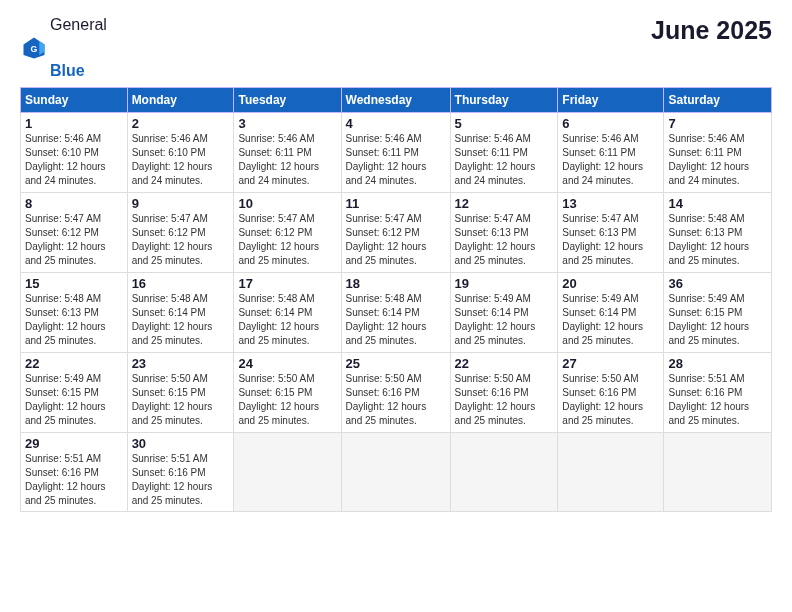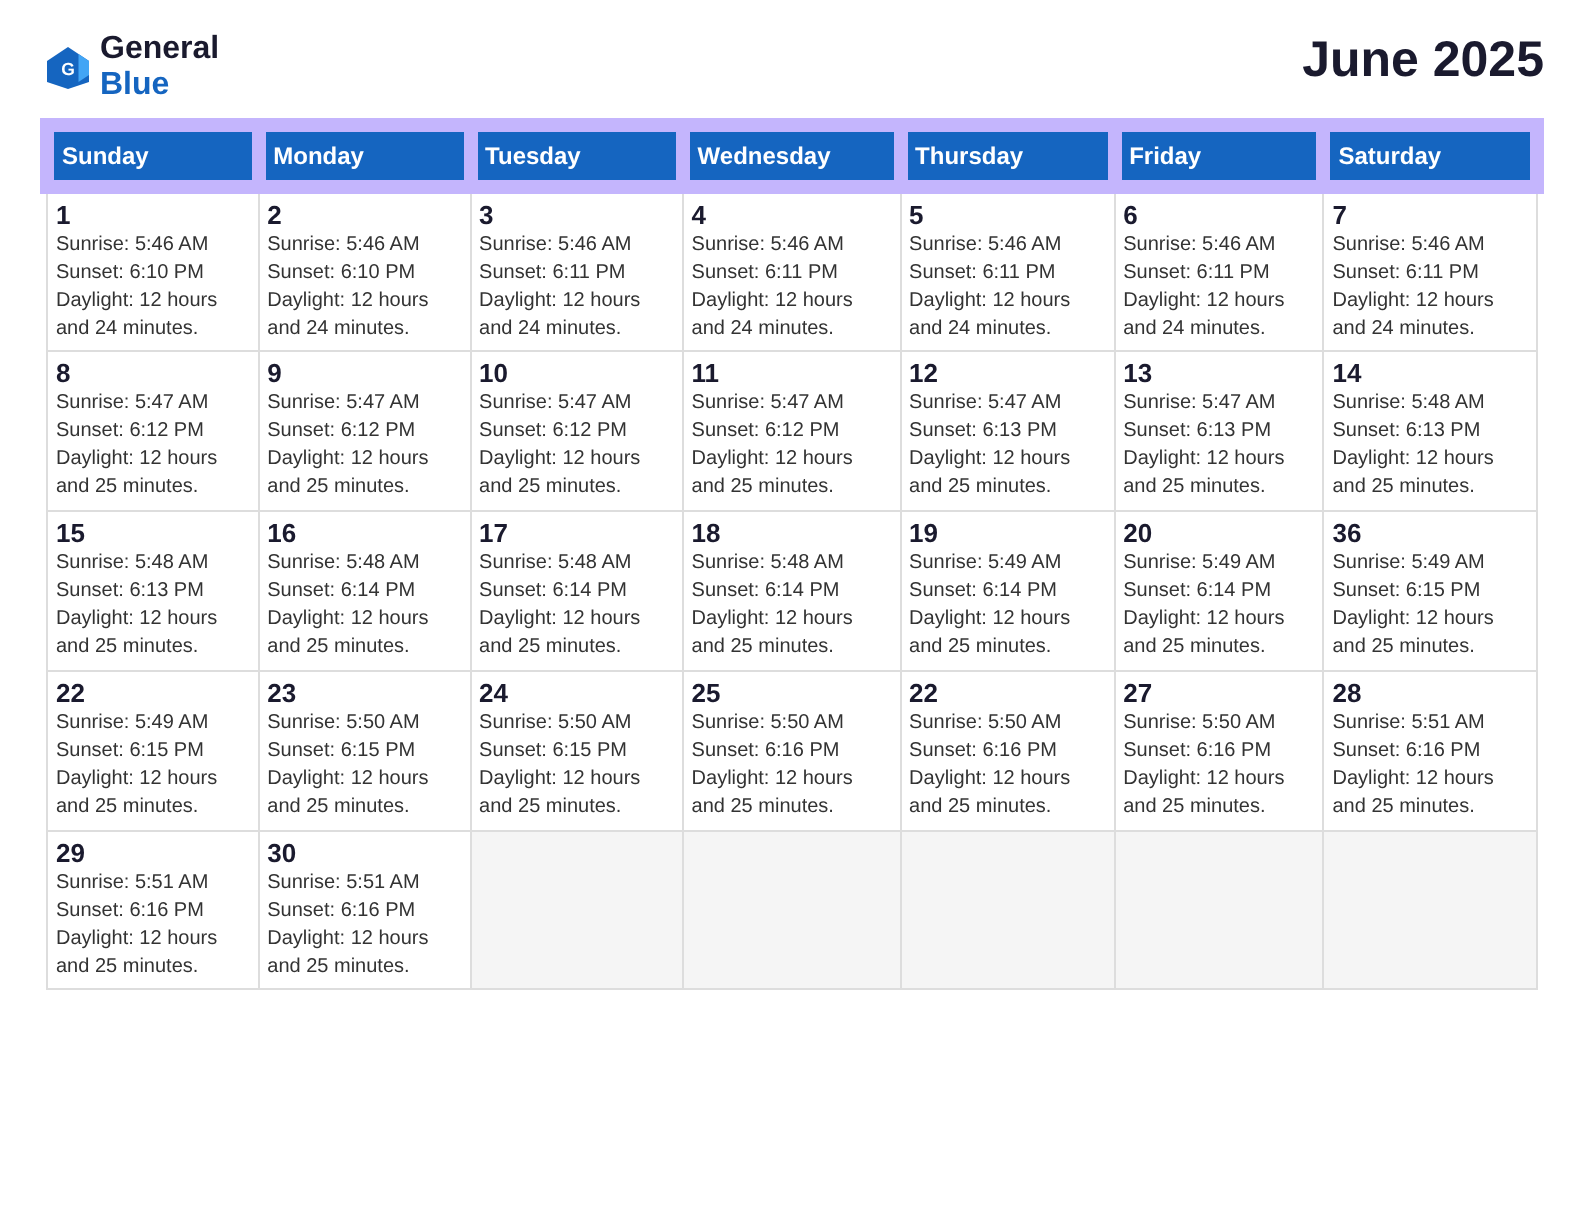--- a/index.html
+++ b/index.html
@@ -48,21 +48,21 @@
       border-collapse: collapse;
       font-size: 10px;
     }
     .calendar th {
       background: #1565c0;
       color: #fff;
       font-size: 12px;
       font-weight: bold;
       padding: 5px 4px;
       text-align: left;
-      border: 7px solid #c4b5fd;
+      border: 1px solid #c4b5fd;
     }
     .calendar td {
       vertical-align: top;
       border: 1px solid #ddd;
       padding: 3px 4px;
       width: 113px;
       height: 80px;
       background: #fff;
     }
     .calendar tr:last-child td {
@@ -89,22 +89,22 @@
 
 <div class="page">
   <div class="header">
     <div class="logo">
       <svg class="logo-icon" viewBox="0 0 32 32">
         <polygon points="16,4 28,12 28,24 16,28 4,24 4,12" fill="#1565c0"></polygon>
         <polygon points="22,8 28,12 28,20 22,24" fill="#42a5f5"></polygon>
         <text x="16" y="20" text-anchor="middle" fill="white" font-size="10" font-weight="bold">G</text>
       </svg>
       <div style="line-height:1.1">
-        <div style="font-size:16px;font-weight:bold;color:#1a1a2e;">General</div>
-        <div style="font-size:16px;font-weight:bold;color:#1565c0;">Blue</div>
+        <div style="font-size:16px;font-weight:normal;color:#1a1a2e;">General</div>
+        <div style="font-size:16px;font-weight:bold;color:#1565c0;margin-top:28px;">Blue</div>
       </div>
     </div>
     <div class="title-block">
       <div class="month-year">June 2025</div>
     </div>
   </div>
 
   <table class="calendar">
     <thead>
       <tr>

